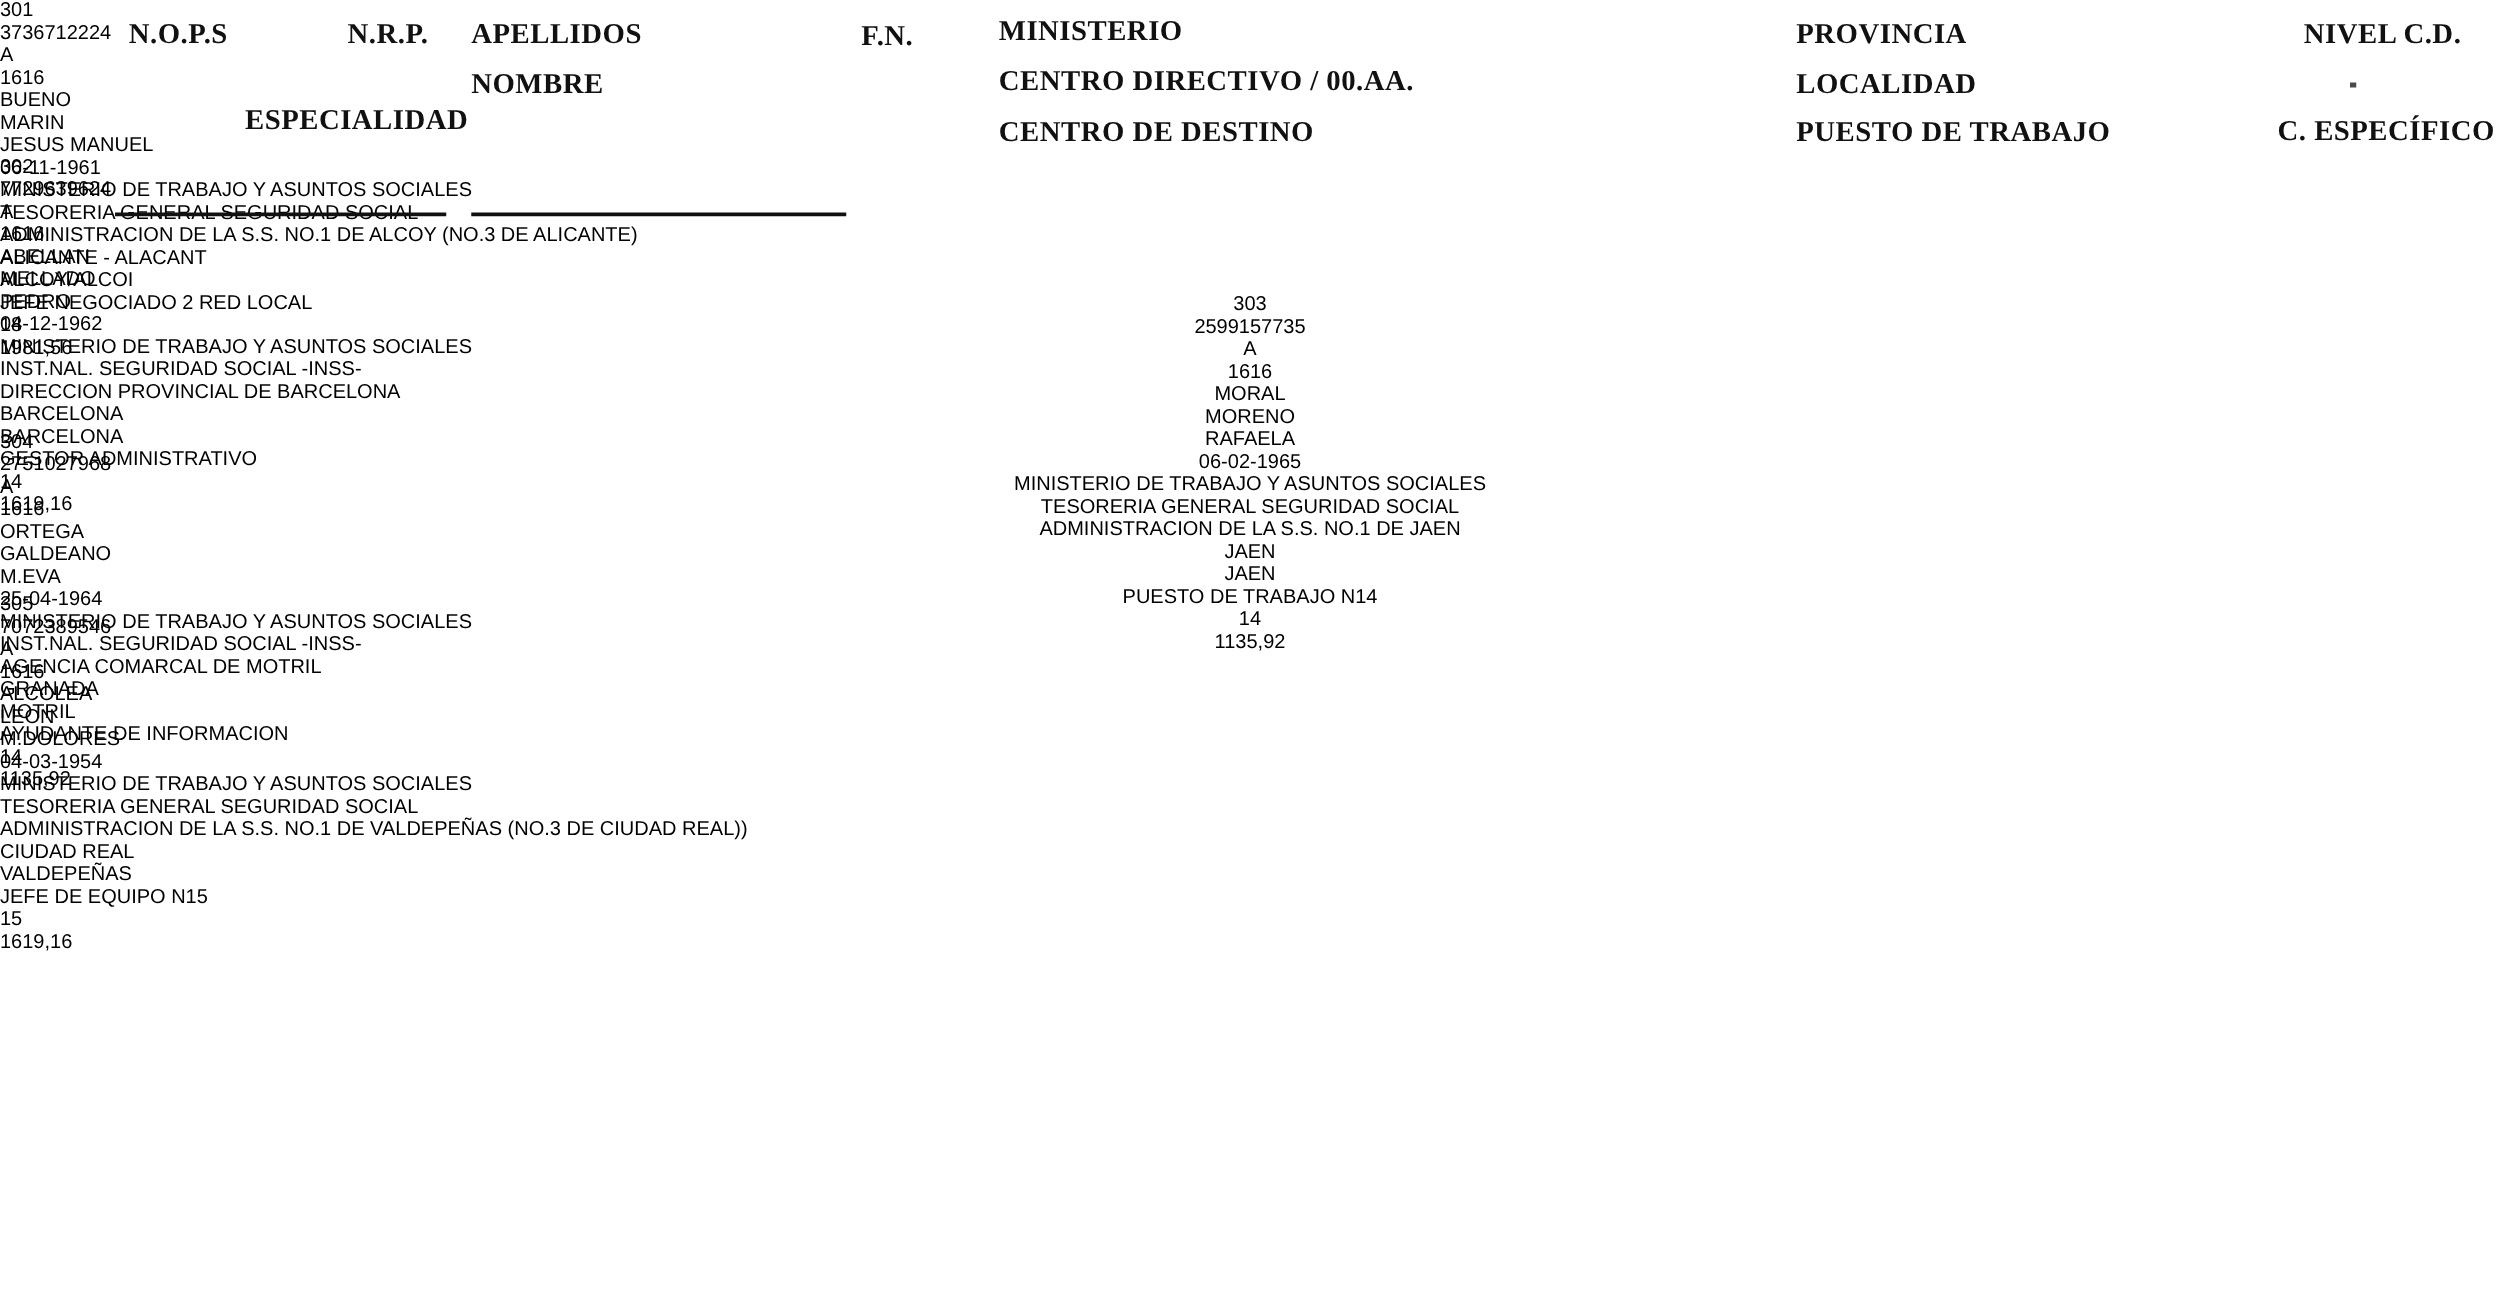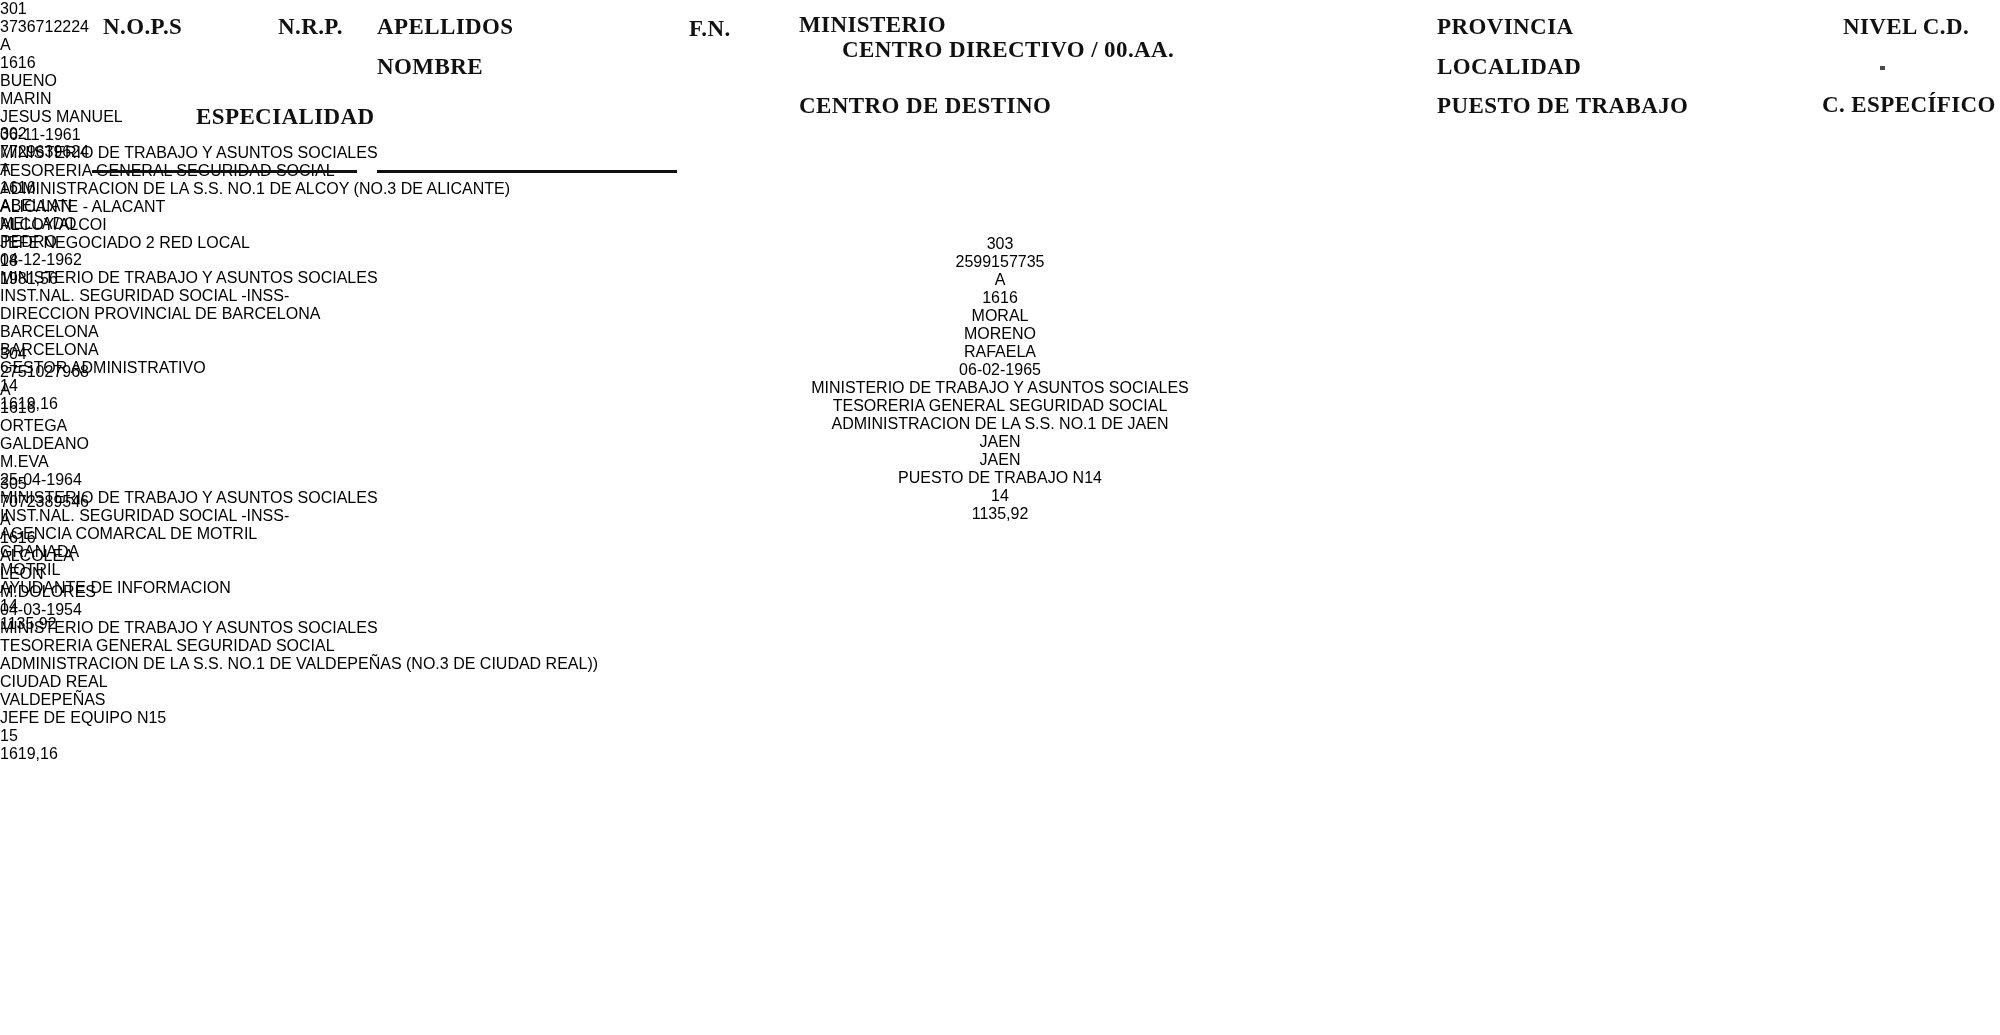--- a/index.html
+++ b/index.html
@@ -42,23 +42,23 @@
     color: #111;
   }
   .hdr-nops   { left: 103px;  top: 14px; }
   .hdr-nrp    { left: 278px;  top: 14px; }
   .hdr-apell  { left: 377px;  top: 14px; }
   .hdr-fn     { left: 689px;  top: 16px; }
   .hdr-min    { left: 799px;  top: 12px; }
   .hdr-prov   { left: 1437px; top: 14px; }
   .hdr-nivel  { left: 1843px; top: 14px; }
 
-  .hdr-esp    { left: 196px;  top: 104px; font-family: Liberation Serif, serif; }
+  .hdr-esp    { left: 196px;  top: 83px; font-family: Liberation Serif, serif; }
   .hdr-nombre { left: 377px;  top: 54px; }
-  .hdr-cdir   { left: 799px;  top: 37px; margin-left: 43px; }
+  .hdr-cdir   { left: 799px;  top: 52px; }
   .hdr-cdest  { left: 799px;  top: 93px; }
   .hdr-local  { left: 1437px; top: 54px; }
   .hdr-puesto { left: 1437px; top: 93px; }
   .hdr-cesp   { left: 1822px; top: 92px; text-align: center; }
 
   
   .speck {
     position: absolute;
     left: 1880px;
     top: 66px;

